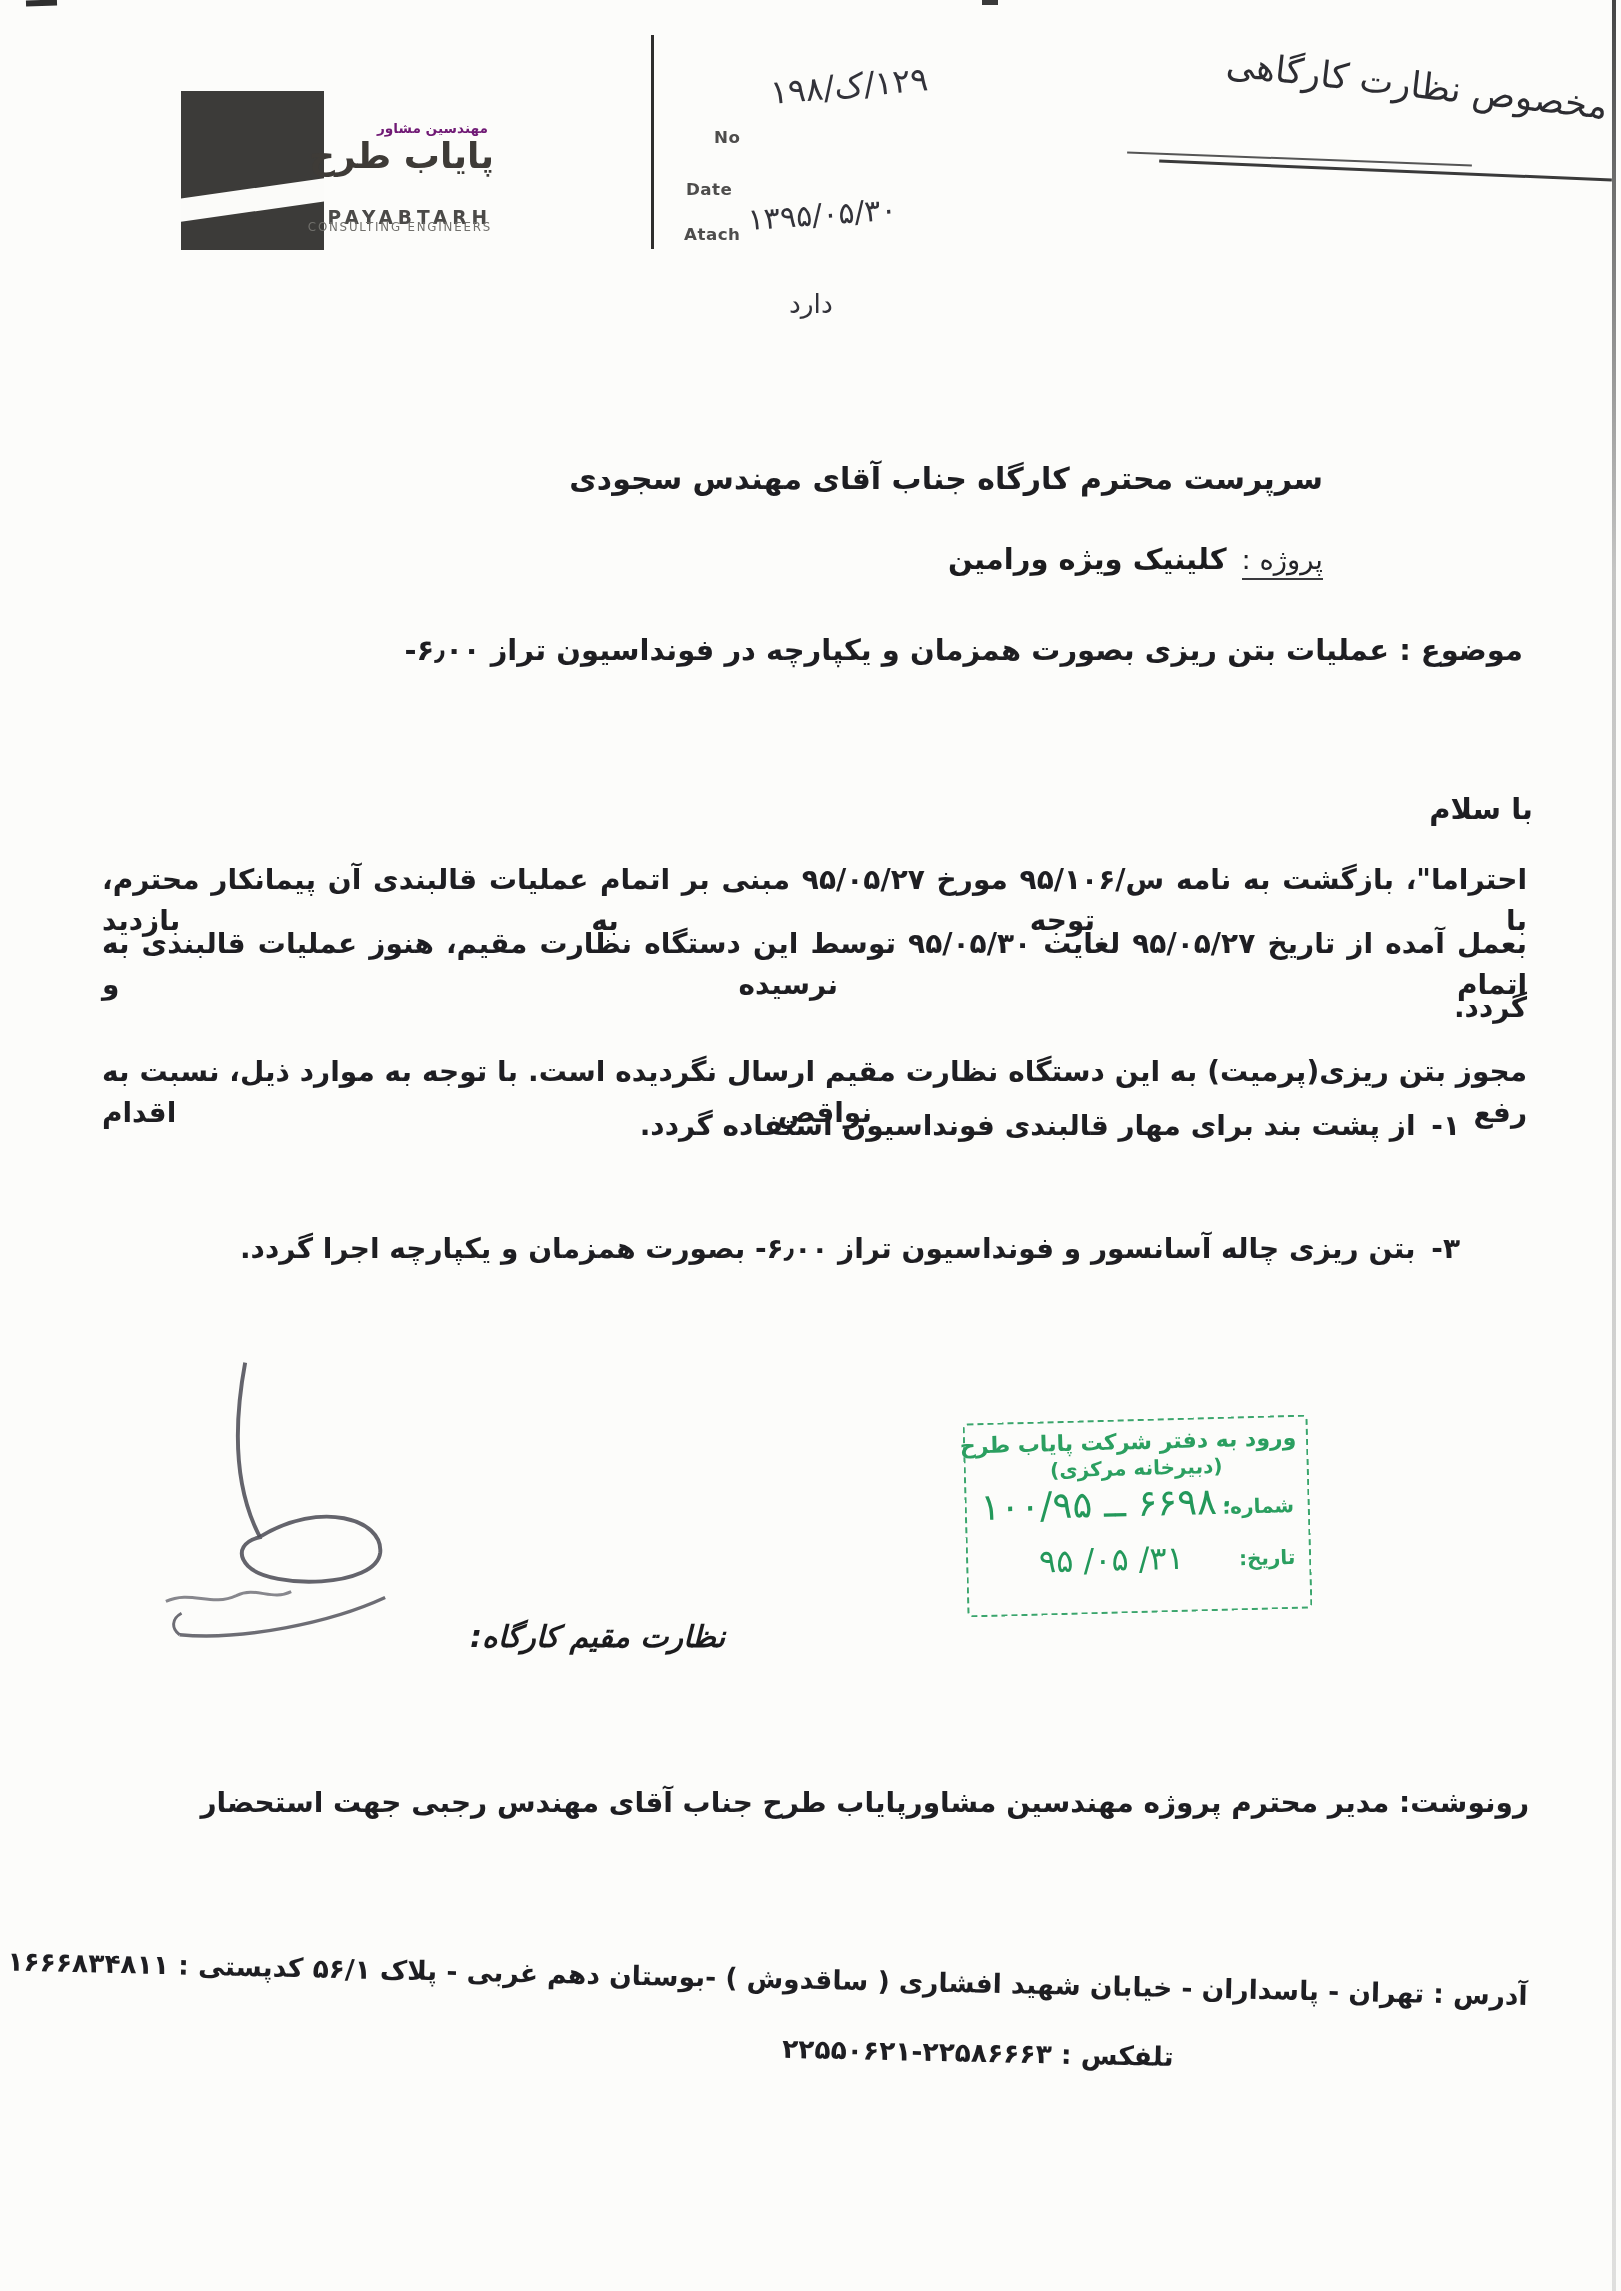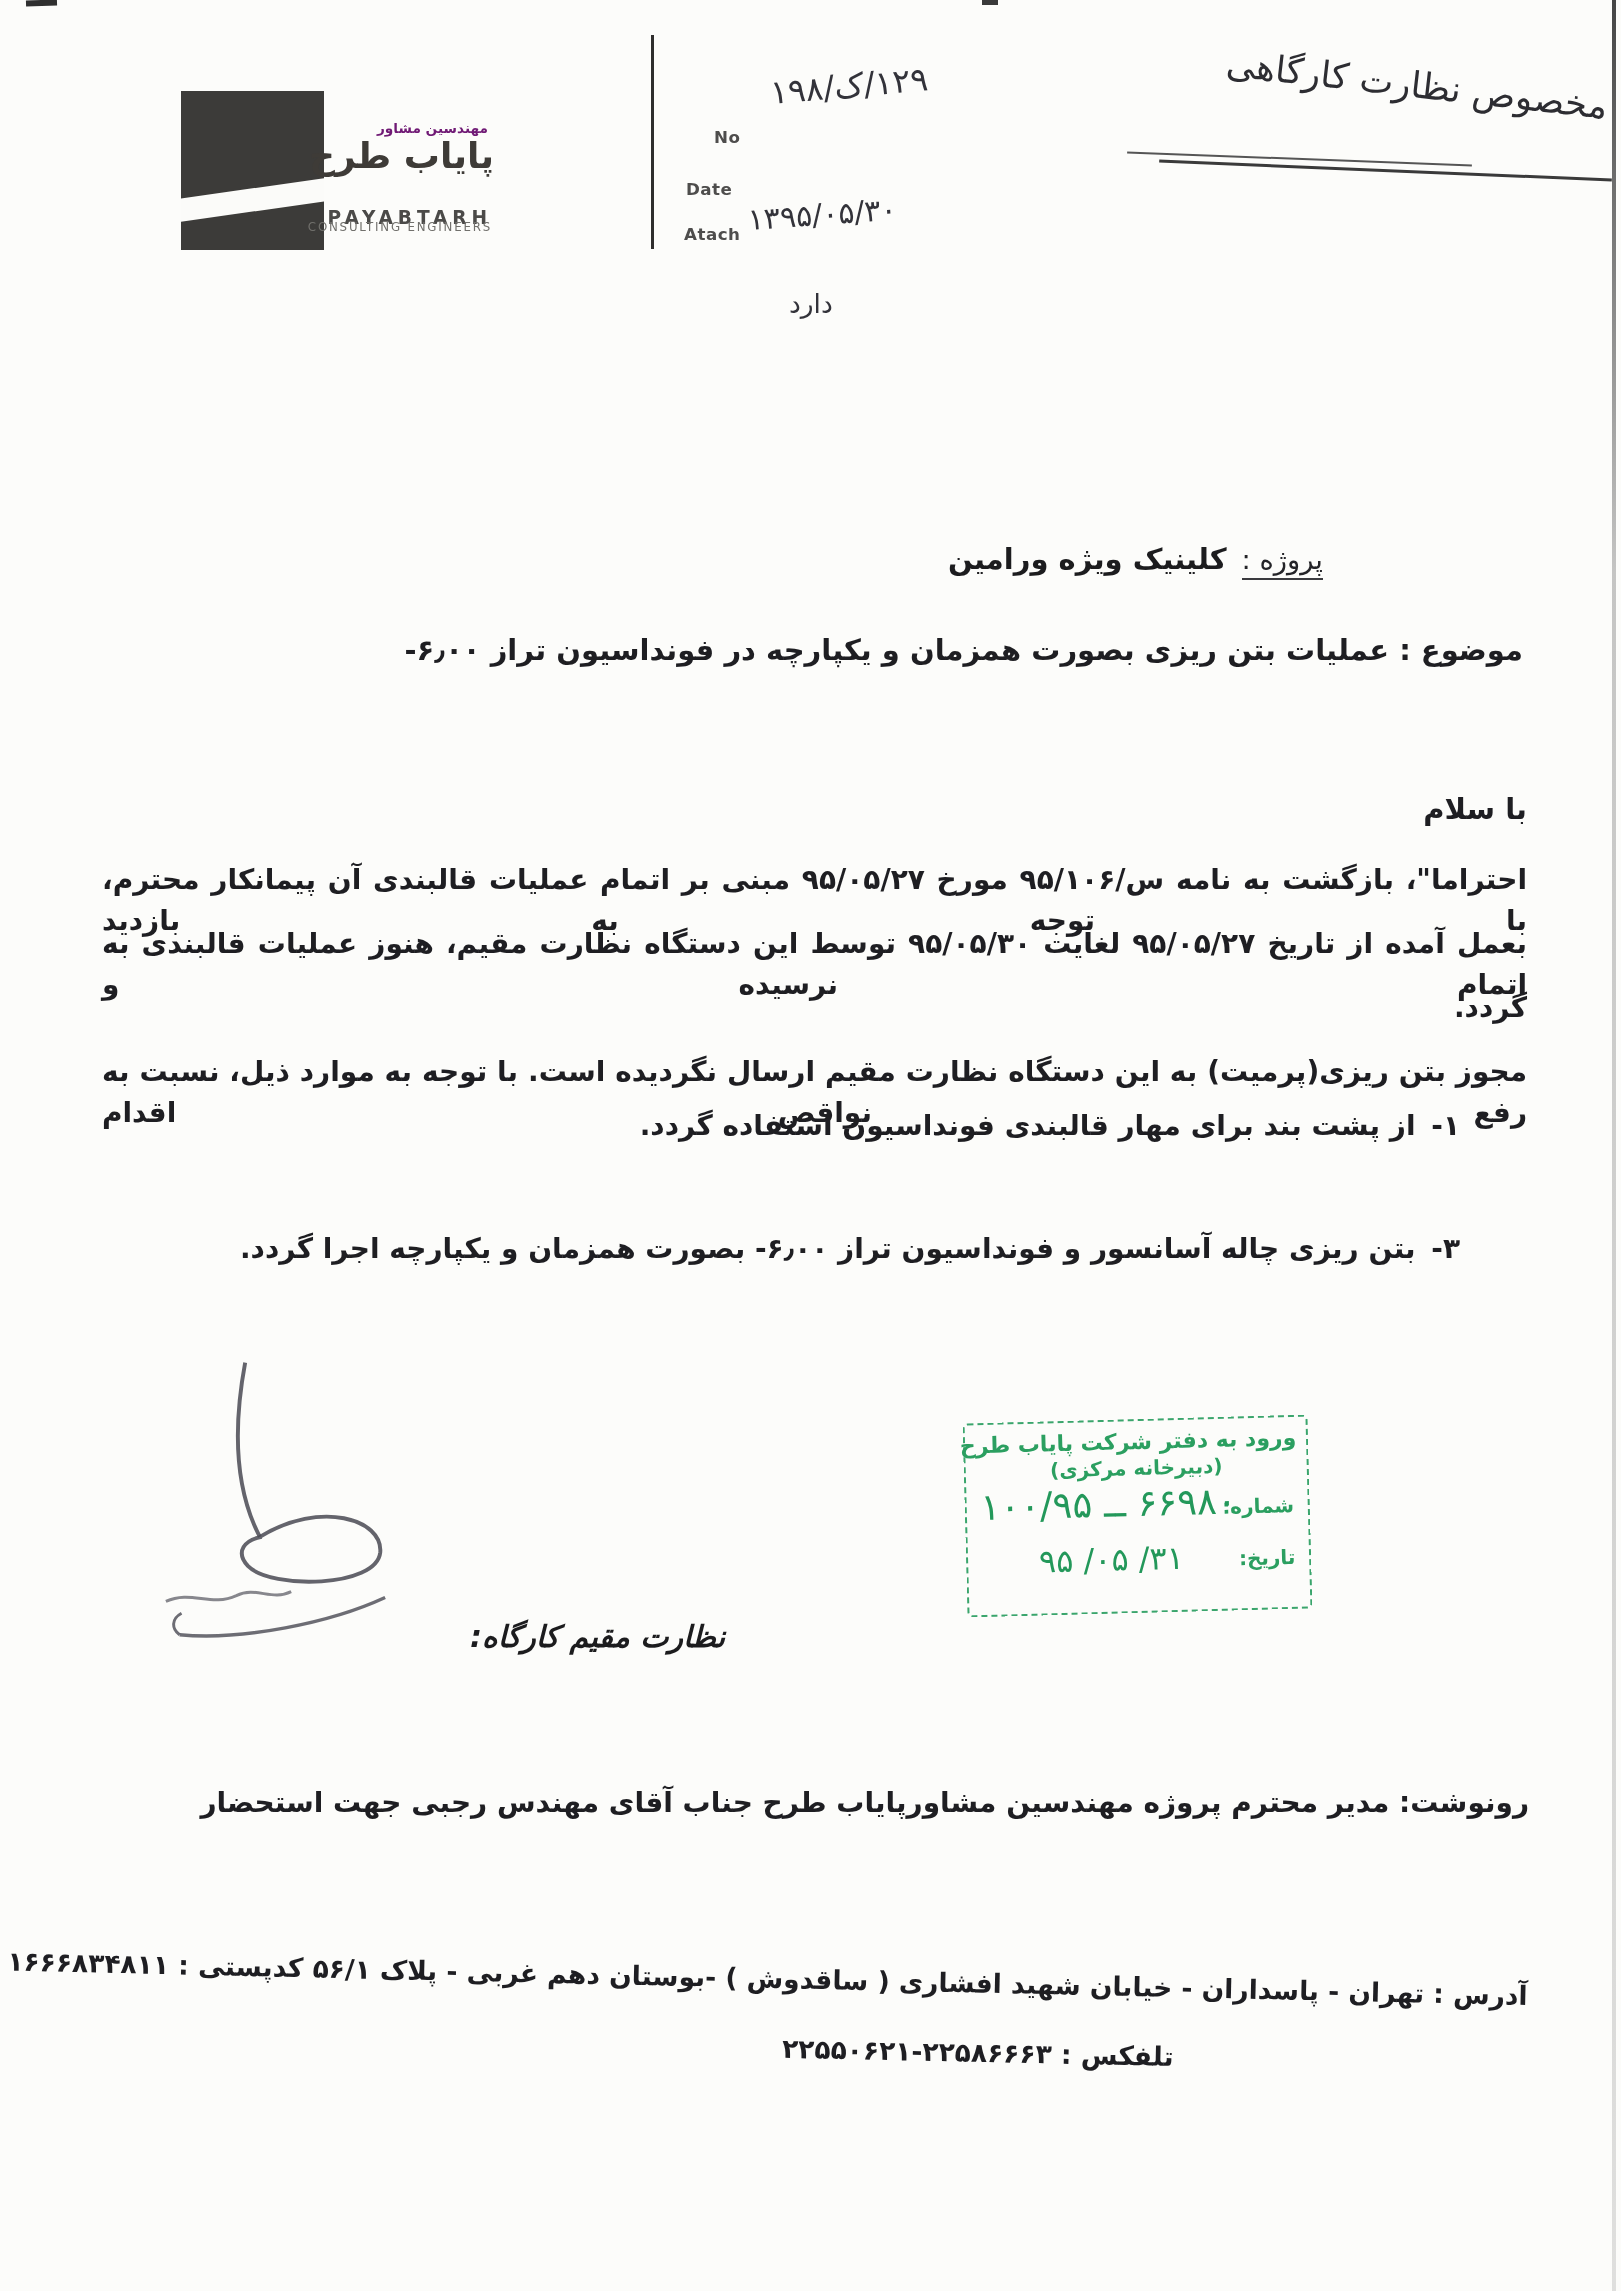--- a/index.html
+++ b/index.html
@@ -30,21 +30,21 @@
   .site-note{right:15.7px; top:86px; font-size:36px; color:#2d2d32; transform:rotate(6.5deg); transform-origin:right bottom; white-space:nowrap;}
   .note-line-a{left:1127px; top:158px; width:345px; height:2px; background:#555; transform:rotate(2.2deg);}
   .note-line-b{left:1159px; top:169px; width:453px; height:2.9px; background:#3a3a3a; transform:rotate(2.4deg);}
 
   
   .recipient-line{right:298px; top:461px; font-size:30px;}
   .project-line{right:298px; top:524px; white-space:nowrap;margin-top:18px;}
   .project-label{font-size:27.4px; font-weight:400; color:#242428; border-bottom:2px solid #3a3a3e; padding-bottom:2.9px;}
   .project-value{font-size:29px; font-weight:bold; margin-right:9.8px;}
   .subject-line{right:98px; top:633px; font-size:29px;}
-  .salutation{right:94px; top:792px; font-size:29px;}
+  .salutation{right:88px; top:792px; font-size:29px;}
   .para{left:102px; right:94px; top:859px;}
   .para-line{height:64px; line-height:41px; font-size:28px; font-weight:bold; color:#1e1e22;
              text-align:justify; text-align-last:justify;}
   .para-line.last{text-align:right; text-align-last:right;}
   .list-item{right:161px; font-size:28px;}
   .li-1{top:1109px;} .li-2{top:1170px;} .li-3{top:1232px;}
   .item-no{margin-left:15.7px;}
 
   
   .signature-svg{left:152px; top:1345px;}
@@ -92,20 +92,21 @@
   <div class="abs lh-label lh-attach">Atach</div>
 
   <div class="abs hw hw-ltr hw-letter-no">۱۹۸/ک/۱۲۹</div>
   <div class="abs hw hw-ltr hw-letter-date">۱۳۹۵/۰۵/۳۰</div>
   <div class="abs hw hw-attach-value">دارد</div>
 
   <div class="abs note-line-a"></div>
   <div class="abs note-line-b"></div>
   <div class="abs hw site-note">مخصوص نظارت کارگاهی</div>
 
+  <div class="abs typed recipient-line">سرپرست محترم کارگاه جناب آقای مهندس سجودی</div>
   <div class="abs project-line">
     <span class="project-label">پروژه :</span>
     <span class="project-value">کلینیک ویژه ورامین</span>
   </div>
 
   <div class="abs typed subject-line">
     <span>موضوع :</span>
     <span>عملیات بتن ریزی بصورت همزمان و یکپارچه در فونداسیون تراز ۶٫۰۰-</span>
   </div>
 

